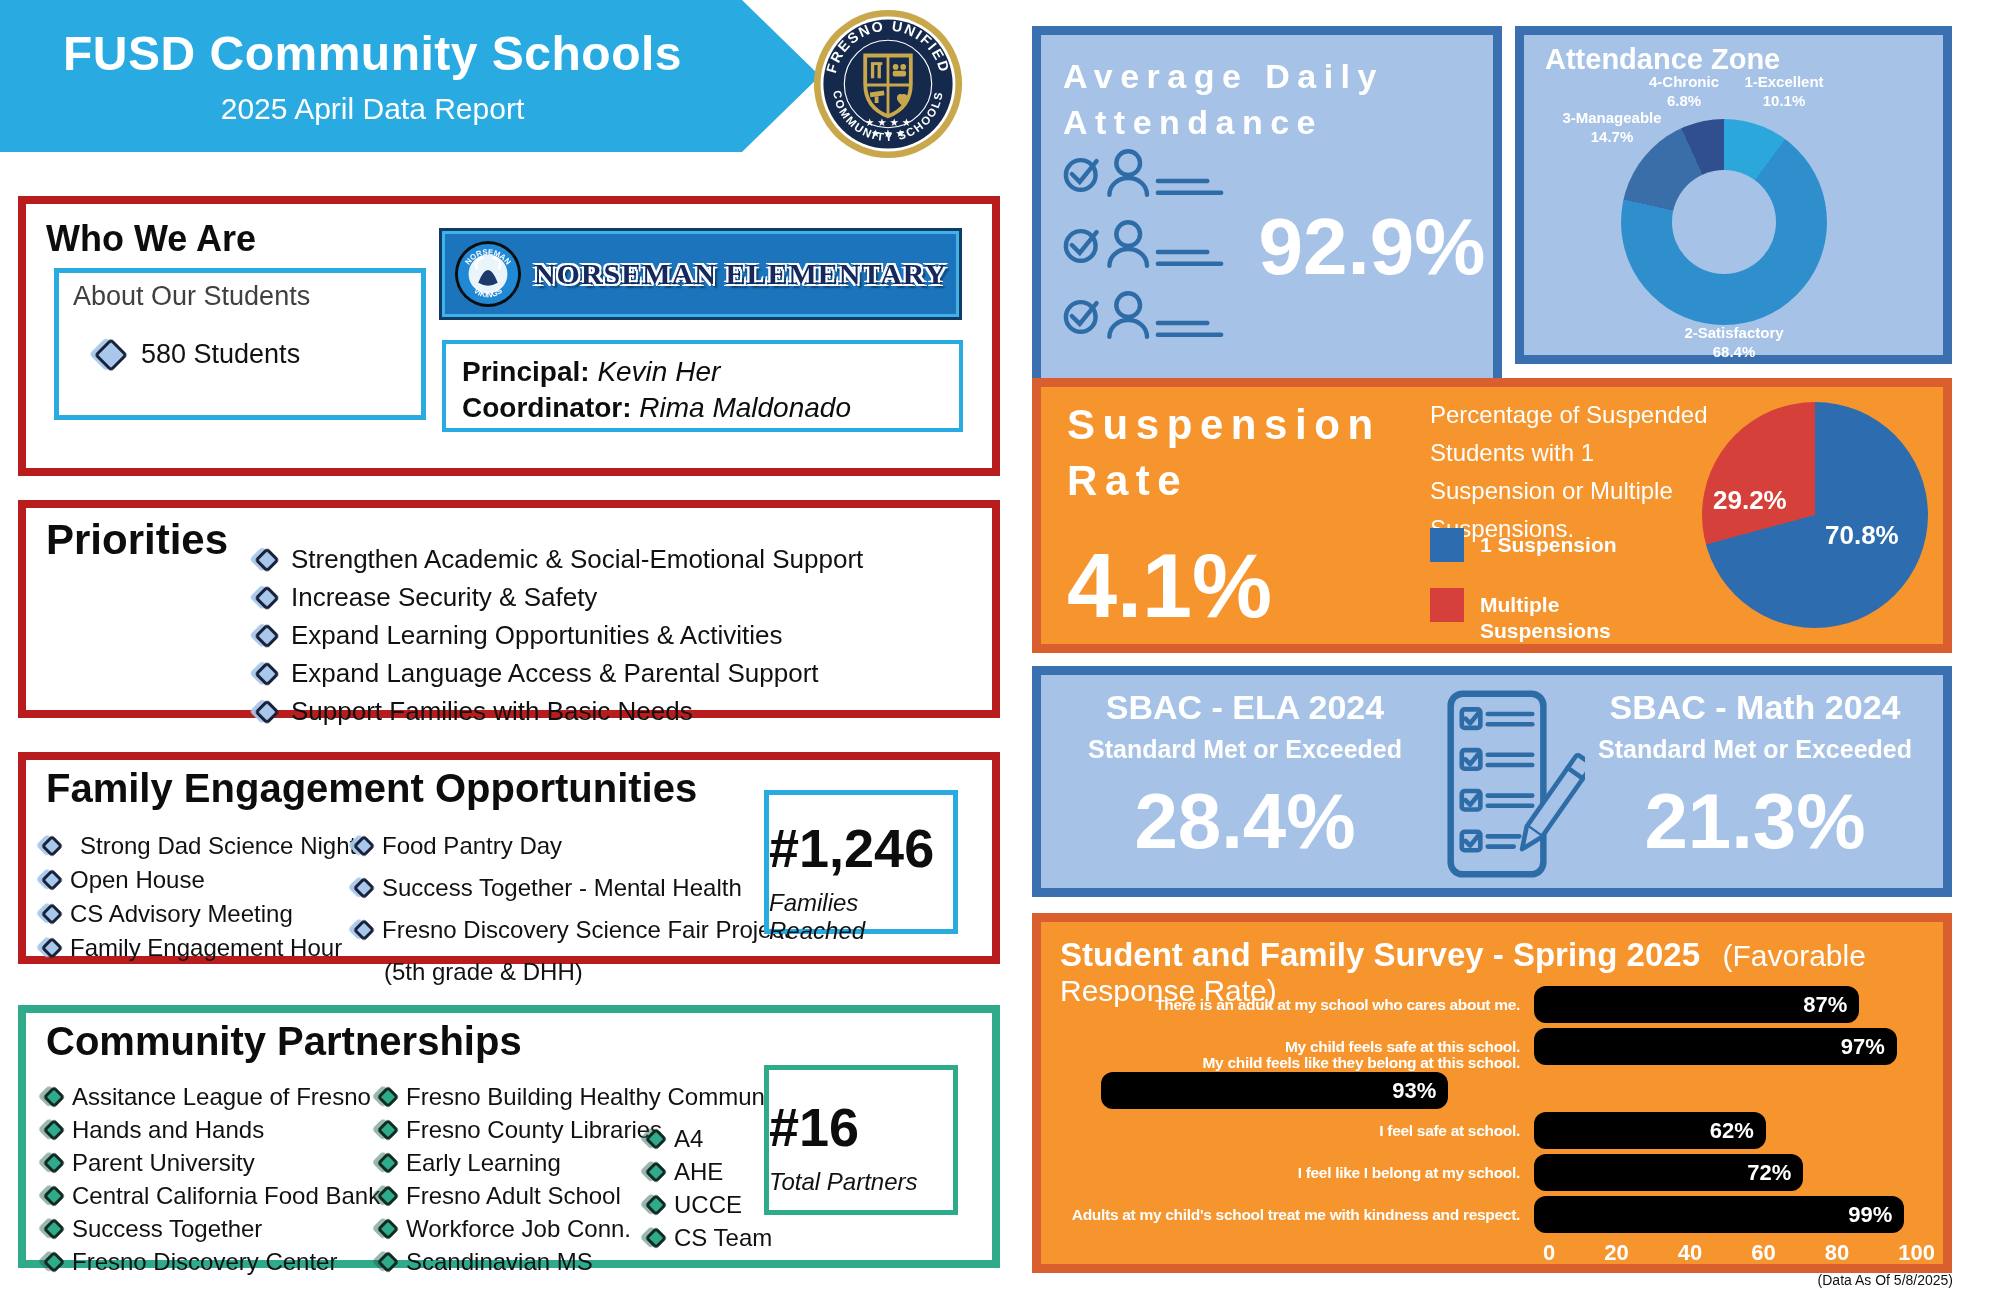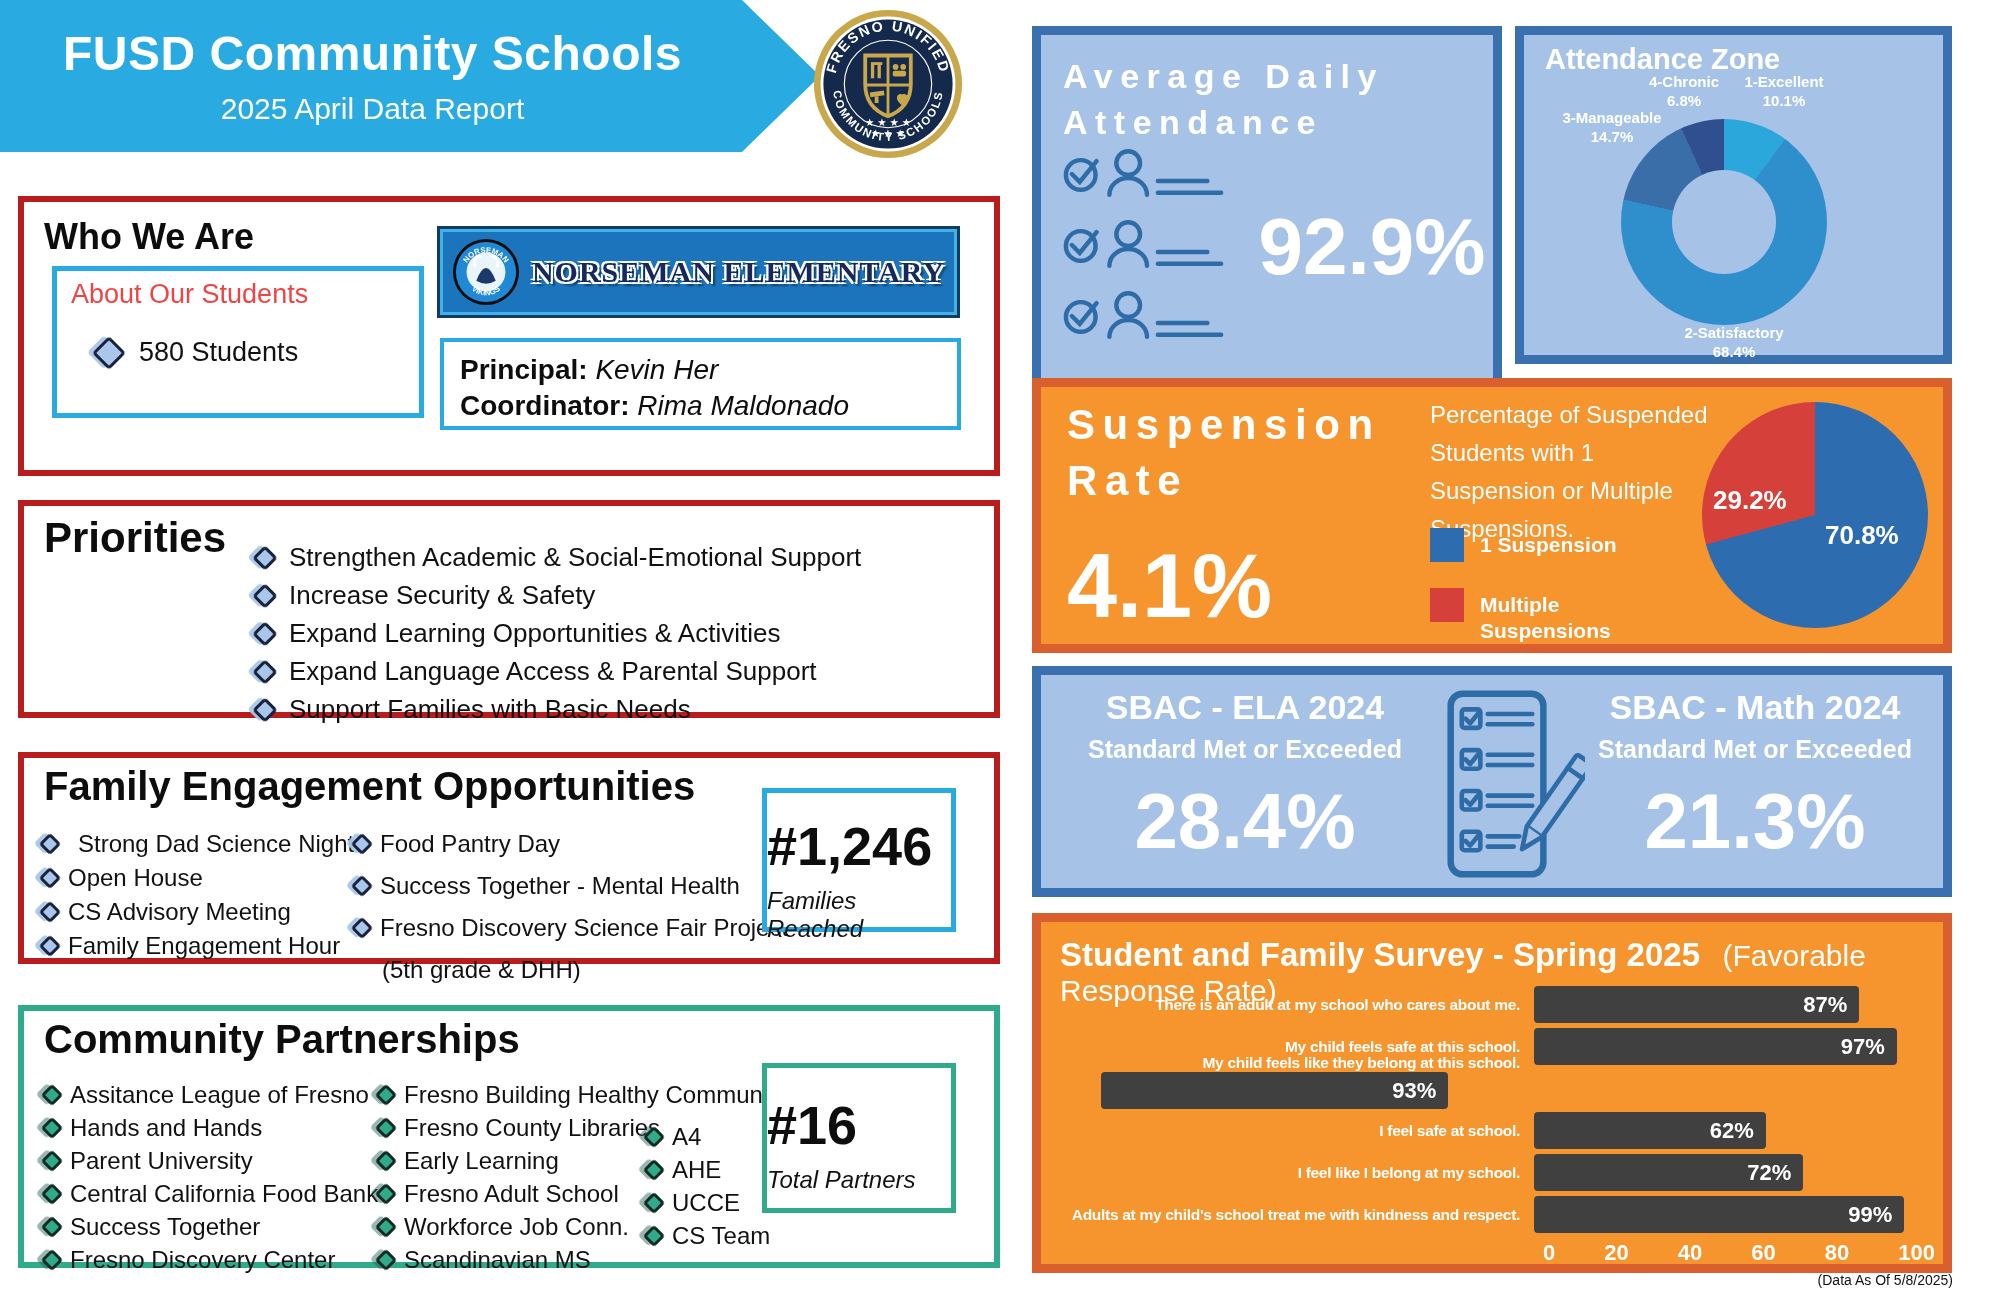--- a/index.html
+++ b/index.html
@@ -9,40 +9,40 @@
   
   .header-banner { position:absolute; left:0; top:0; width:820px; height:152px; background:#29ABE2;
     clip-path:polygon(0 0, 742px 0, 820px 76px, 742px 152px, 0 152px); color:#fff; }
   .header-title { position:absolute; left:0; top:26px; width:745px; text-align:center;
     font-size:48px; font-weight:800; letter-spacing:.5px; }
   .header-subtitle { position:absolute; left:0; top:92px; width:745px; text-align:center;
     font-size:30px; font-weight:400; }
   .seal { position:absolute; left:812px; top:8px; width:152px; height:152px; }
 
   
-  .box { position:absolute; background:#fff; border:6px solid #b91c1c; }
+  .box { position:absolute; background:#fff; border:8px solid #b91c1c; }
   .box.green { border-color:#2FAB8B; }
   .box-title { position:absolute; font-weight:900; color:#0d0d0d; }
 
   .dmd { display:inline-block; width:18px; height:18px; border:3px solid #17213a; border-radius:4px;
     background:#A9C7EA; transform:rotate(45deg); filter:drop-shadow(-4px 3px 0 rgba(169,199,234,.95)); flex:none; }
   .dmd.big { width:24px; height:24px; }
   .dmd.green { background:#2FAB8B; border-color:#102a22; filter:drop-shadow(-4px 3px 0 rgba(26,96,78,.45)); }
 
   .vlist { position:absolute; display:flex; flex-direction:column; }
   .li { display:flex; align-items:center; gap:15px; color:#111; }
 
   .stat-card { position:absolute; border:5px solid #29ABE2; background:#fff; text-align:left; }
   .stat-card.green { border-color:#2FAB8B; }
   .stat-value { font-size:54px; font-weight:900; color:#0d0d0d; }
   .stat-label { font-size:24px; font-style:italic; color:#111; margin-top:10px; }
 
   
   .about-card { position:absolute; left:28px; top:64px; width:372px; height:152px; border:5px solid #29ABE2; }
-  .about-label { position:absolute; left:14px; top:8px; font-size:27px; color:#ef4444; }
+  .about-label { position:absolute; left:14px; top:8px; font-size:27px; color:#404040; }
   .about-stat { position:absolute; left:40px; top:66px; display:flex; align-items:center; gap:18px; font-size:27px; color:#111; }
   .school-banner { position:absolute; left:413px; top:24px; width:523px; height:92px; background:#1C75BC;
     border:3px solid #0F3B66; box-shadow:inset 0 0 0 3px #3FB3E8; display:flex; align-items:center; }
   .school-name { flex:1; text-align:center; font-family:"Liberation Serif", serif; font-weight:900; font-size:30px;
     letter-spacing:1px; color:#16295F;
     text-shadow:-2px -2px 0 #fff, 2px -2px 0 #fff, -2px 2px 0 #fff, 2px 2px 0 #fff, 4px 4px 2px rgba(0,0,0,.45); }
   .staff-card { position:absolute; left:416px; top:136px; width:521px; height:92px; border:4px solid #29ABE2; padding:10px 16px; }
   .staff-line { font-size:28px; color:#0d0d0d; line-height:36px; }
   .staff-line b { font-weight:800; }
   .staff-line i { font-style:italic; }
@@ -76,22 +76,22 @@
   .sbac-value { margin-top:12px; font-size:78px; font-weight:800; }
   .sbac-icon { position:absolute; left:394px; top:14px; }
 
   .survey-title-row { position:absolute; left:19px; top:14px; width:880px; }
   .survey-title { font-size:33px; font-weight:800; display:inline; }
   .survey-sub { font-size:30px; font-weight:400; display:inline; margin-left:18px; }
   .srow { position:absolute; left:0; display:flex; align-items:center; height:37px; }
   .slabel { width:493px; text-align:right; padding-right:14px; font-size:15.5px; font-weight:700;
     letter-spacing:-.3px; white-space:nowrap; }
   .strack { width:374px; height:37px; position:relative; }
-  .sbar { height:37px; background:#404040; display:flex; align-items:center; justify-content:flex-end;
-    padding-right:12px; border-radius:4px; }
+  .sbar { height:37px; background:#000000; display:flex; align-items:center; justify-content:flex-end;
+    padding-right:12px; border-radius:12px; }
   .sval { font-size:22px; font-weight:800; }
   .saxis { position:absolute; left:502px; top:318px; width:392px; display:flex; justify-content:space-between;
     font-size:22px; font-weight:700; }
 
   .footer-note { position:absolute; left:1650px; top:1272px; width:303px; text-align:right; font-size:14px; color:#111; }
 </style>
 </head>
 <body>
 
 <div id="canvas">

